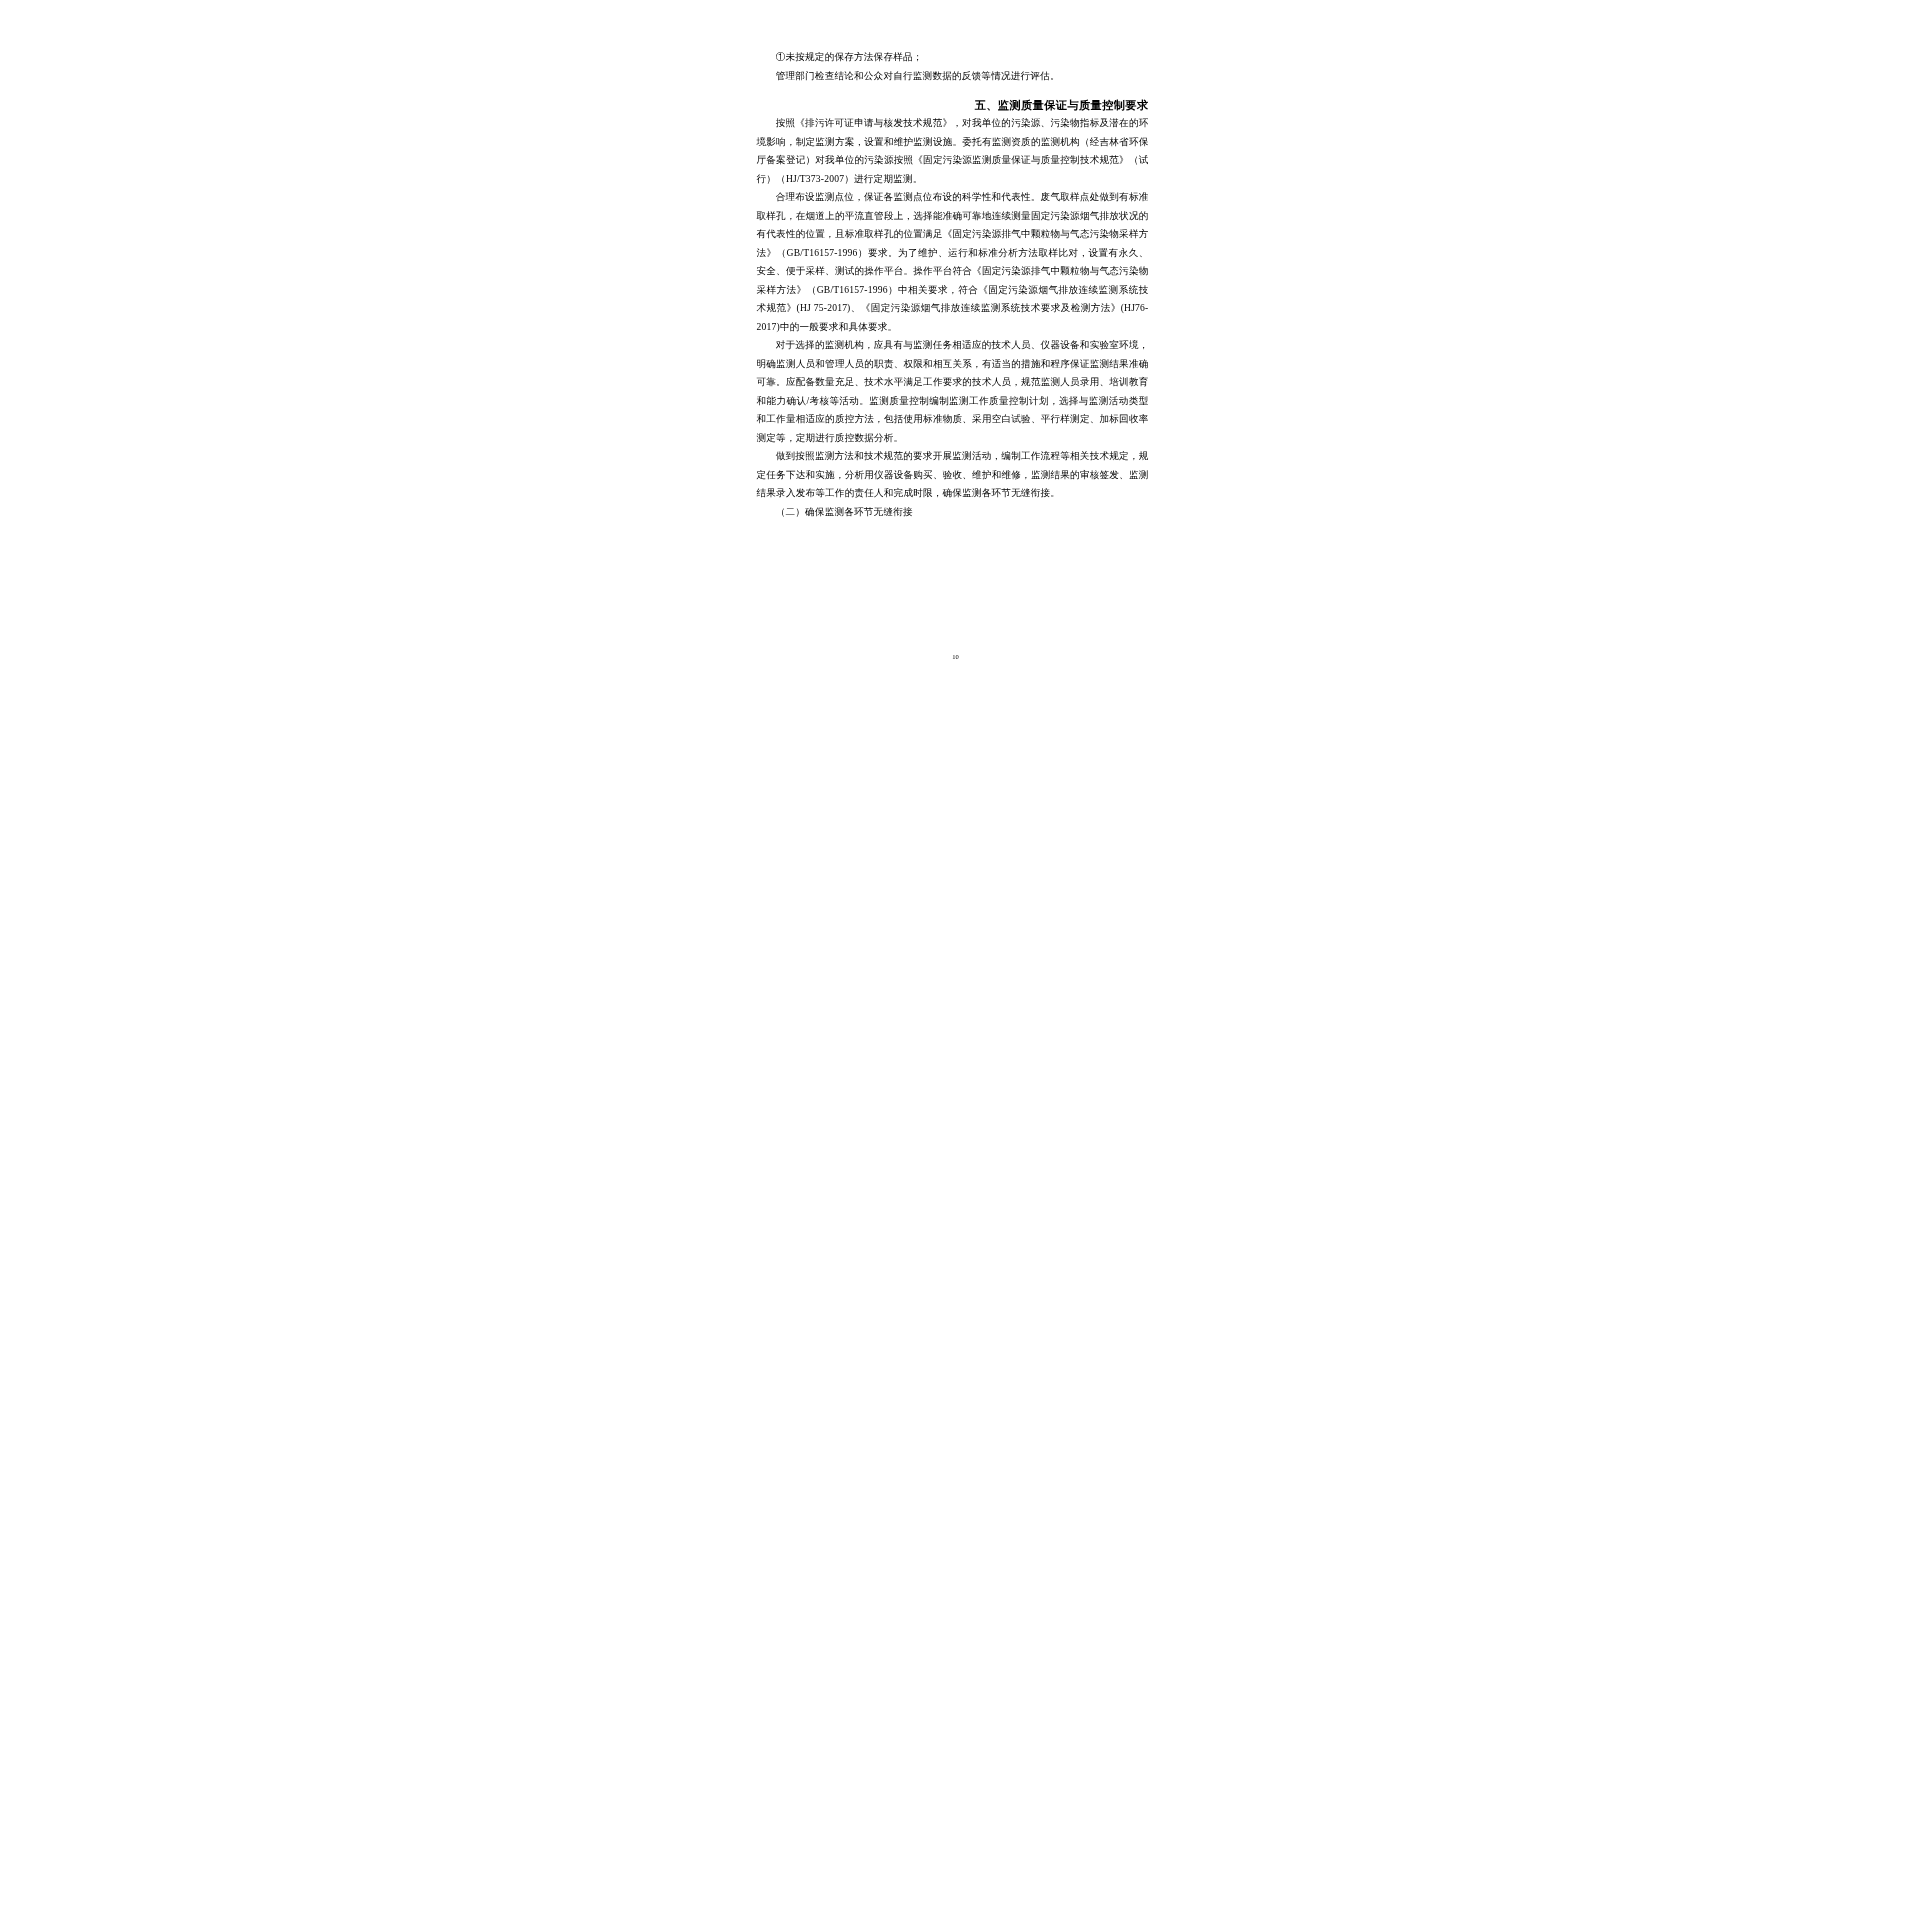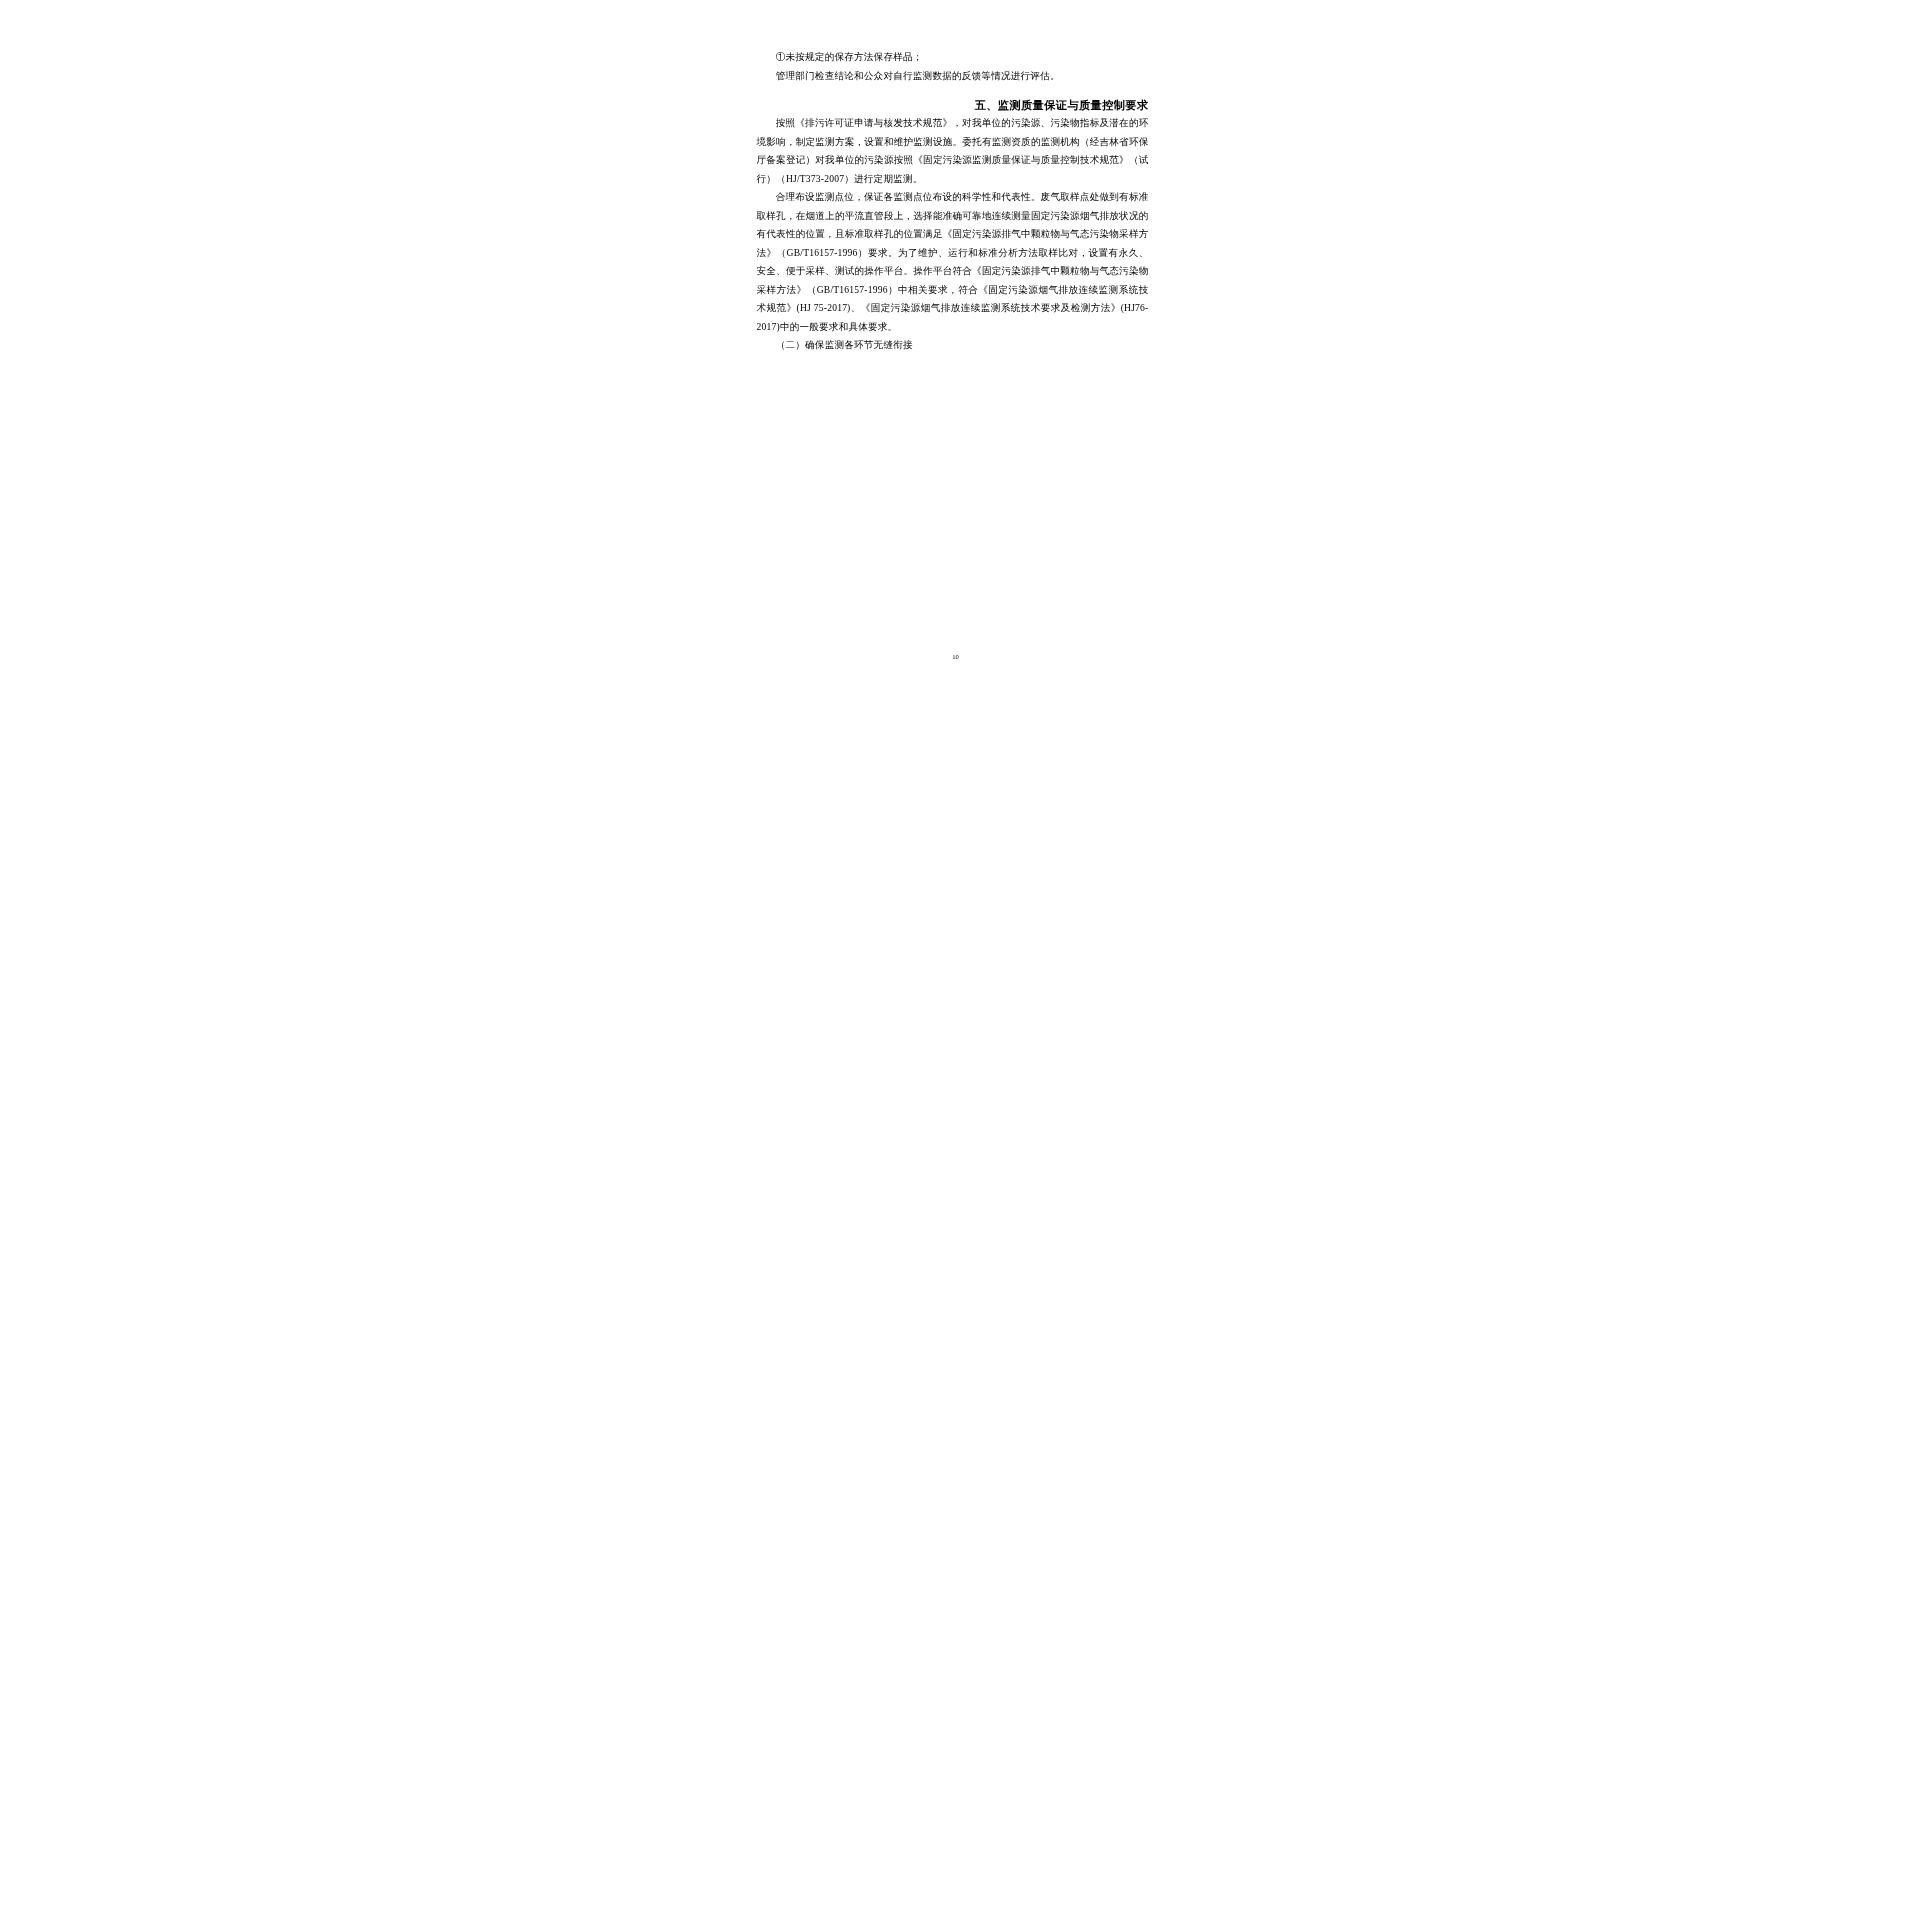--- a/index.html
+++ b/index.html
@@ -55,19 +55,21 @@
 </head>
 <body>
 
 <div class="page">
   <div class="content">
     <p>①未按规定的保存方法保存样品；</p>
     <p>管理部门检查结论和公众对自行监测数据的反馈等情况进行评估。</p>
     <h2 class="section-heading">五、监测质量保证与质量控制要求</h2>
     <p>按照《排污许可证申请与核发技术规范》，对我单位的污染源、污染物指标及潜在的环境影响，制定监测方案，设置和维护监测设施。委托有监测资质的监测机构（经吉林省环保厅备案登记）对我单位的污染源按照《固定污染源监测质量保证与质量控制技术规范》（试行）（HJ/T373-2007）进行定期监测。</p>
     <p>合理布设监测点位，保证各监测点位布设的科学性和代表性。废气取样点处做到有标准取样孔，在烟道上的平流直管段上，选择能准确可靠地连续测量固定污染源烟气排放状况的有代表性的位置，且标准取样孔的位置满足《固定污染源排气中颗粒物与气态污染物采样方法》（GB/T16157-1996）要求。为了维护、运行和标准分析方法取样比对，设置有永久、安全、便于采样、测试的操作平台。操作平台符合《固定污染源排气中颗粒物与气态污染物采样方法》（GB/T16157-1996）中相关要求，符合《固定污染源烟气排放连续监测系统技术规范》(HJ 75-2017)、《固定污染源烟气排放连续监测系统技术要求及检测方法》(HJ76-2017)中的一般要求和具体要求。</p>
+    <p>对于选择的监测机构，应具有与监测任务相适应的技术人员、仪器设备和实验室环境，明确监测人员和管理人员的职责、权限和相互关系，有适当的措施和程序保证监测结果准确可靠。应配备数量充足、技术水平满足工作要求的技术人员，规范监测人员录用、培训教育和能力确认/考核等活动。监测质量控制编制监测工作质量控制计划，选择与监测活动类型和工作量相适应的质控方法，包括使用标准物质、采用空白试验、平行样测定、加标回收率测定等，定期进行质控数据分析。</p>
+    <p>做到按照监测方法和技术规范的要求开展监测活动，编制工作流程等相关技术规定，规定任务下达和实施，分析用仪器设备购买、验收、维护和维修，监测结果的审核签发、监测结果录入发布等工作的责任人和完成时限，确保监测各环节无缝衔接。</p>
     <p>（二）确保监测各环节无缝衔接</p>
   </div>
   <div class="footer">
     <span>10</span>
   </div>
 </div>
 
 
 </body></html>

